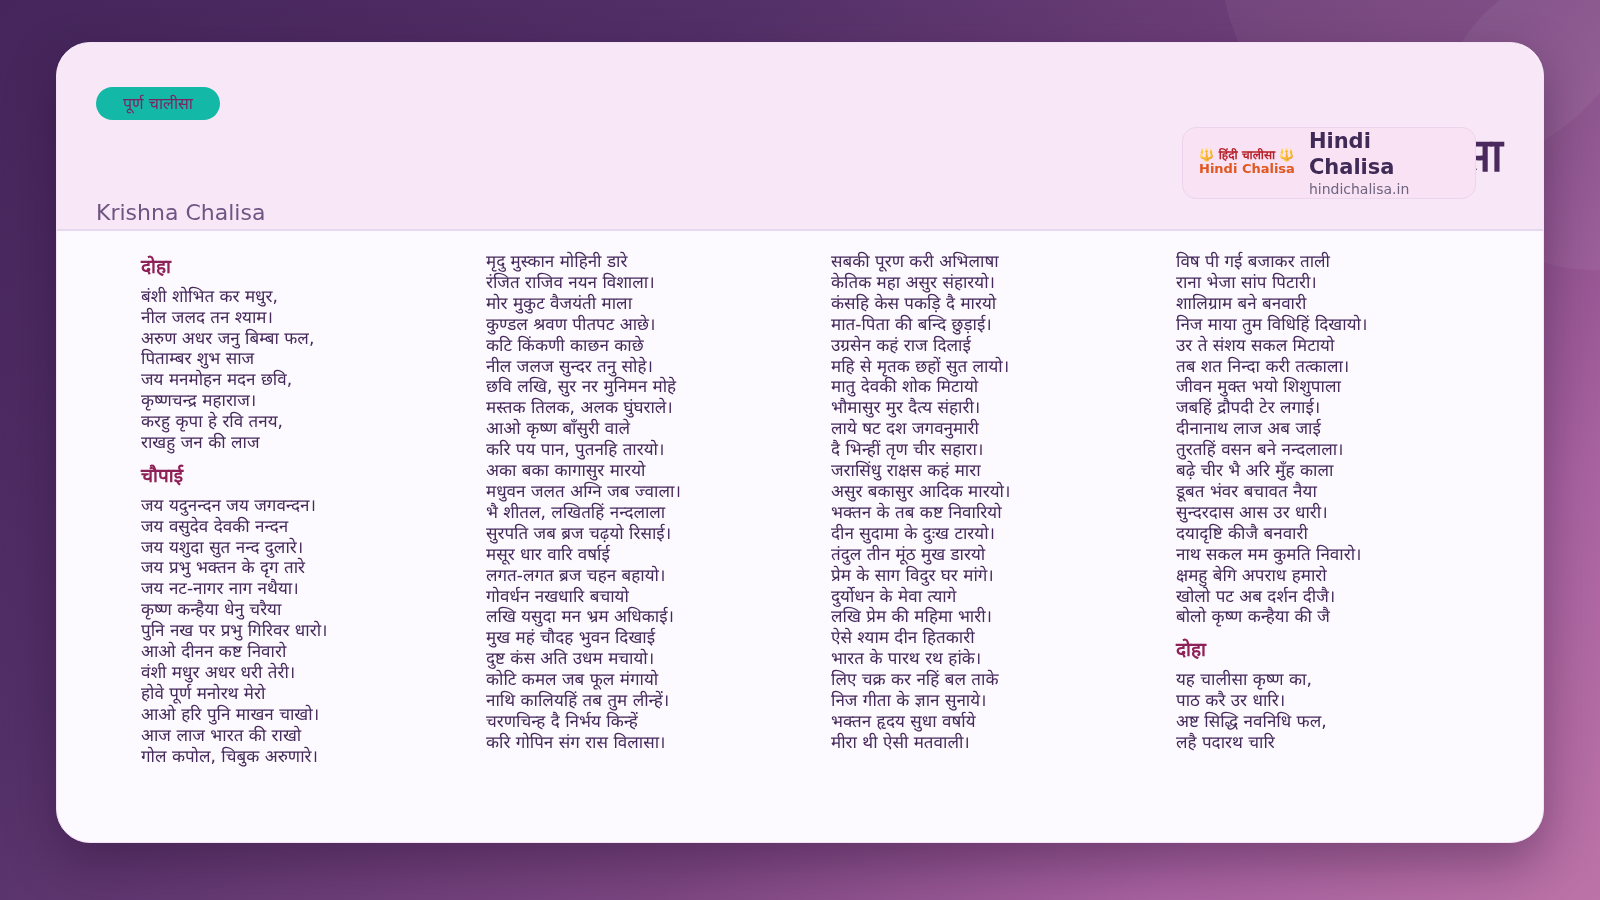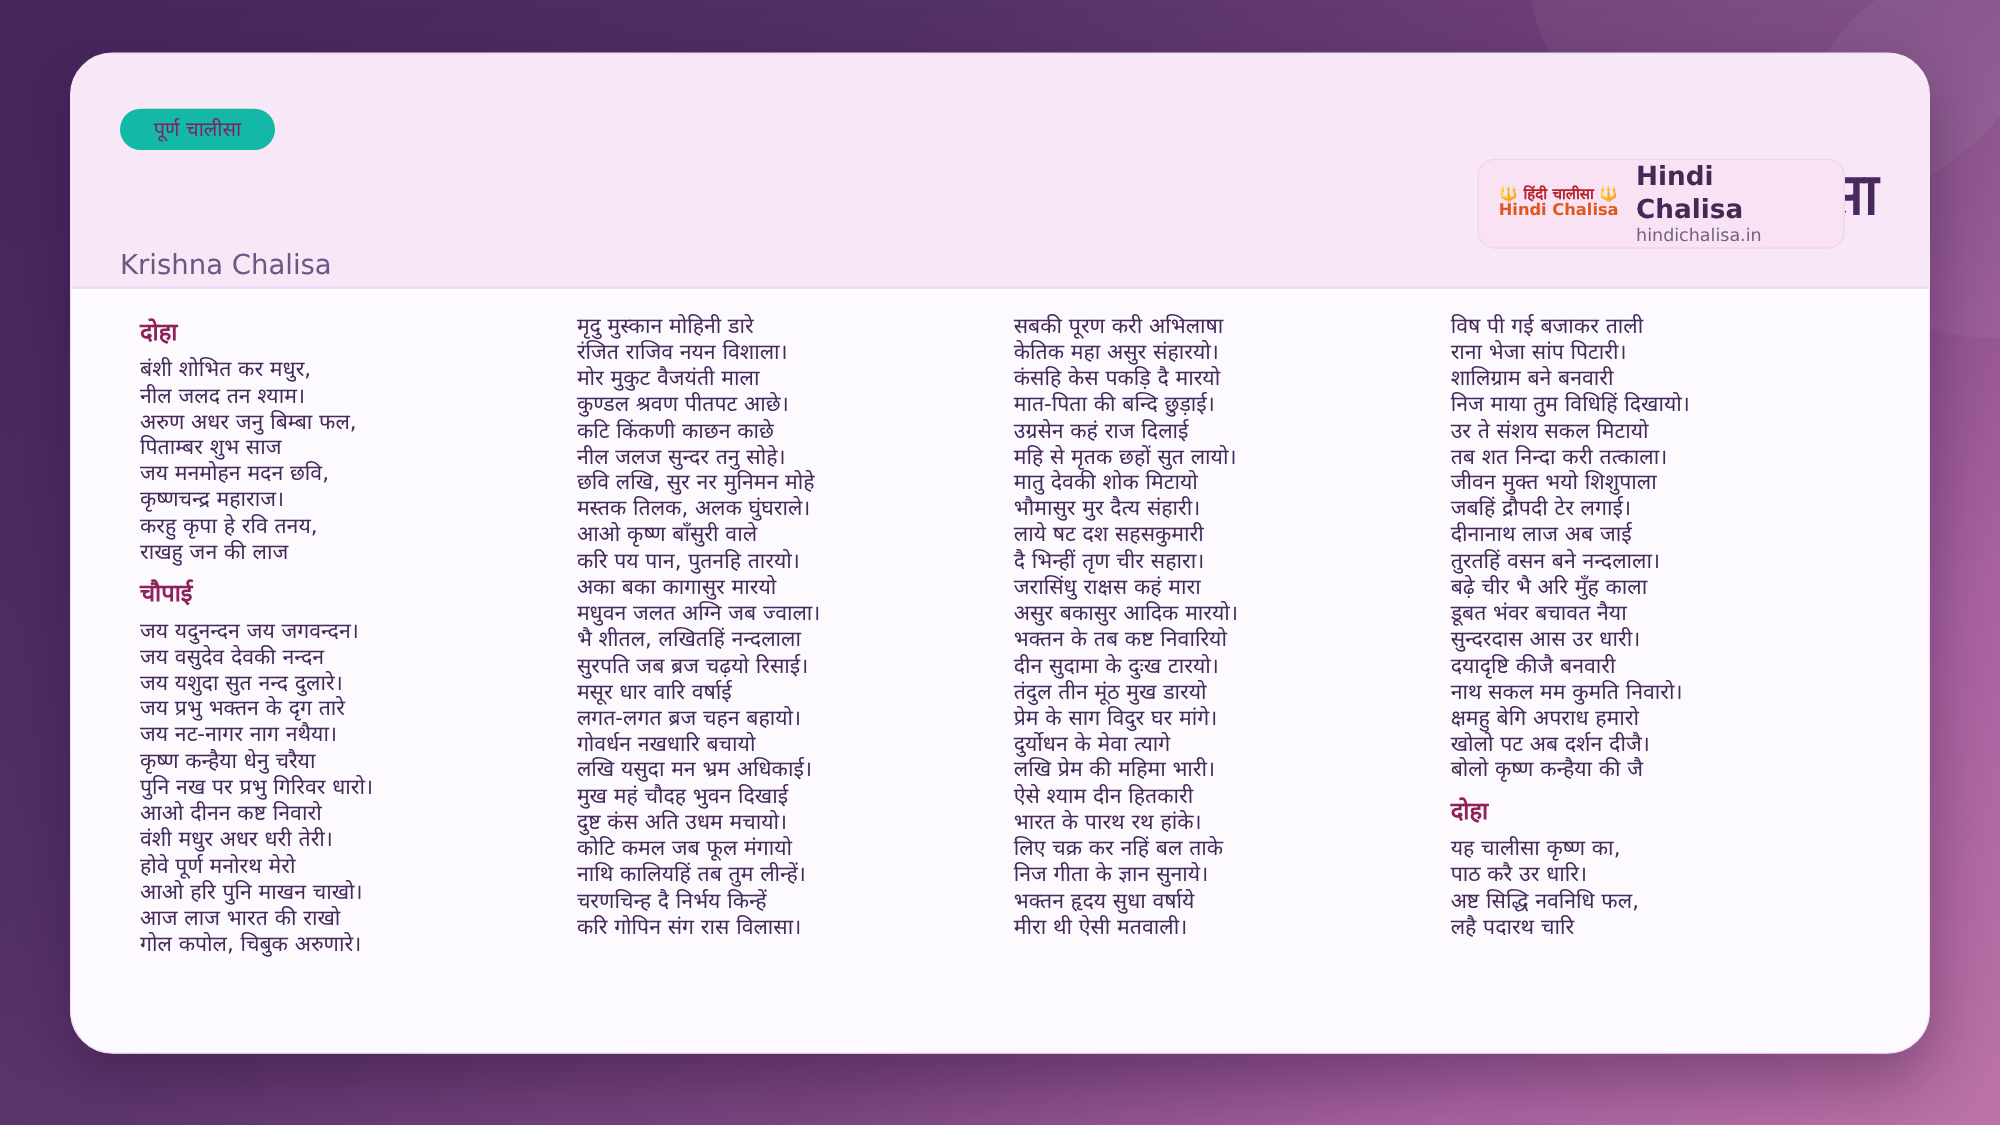--- a/index.html
+++ b/index.html
@@ -73,22 +73,23 @@
   .brand-text { line-height: 1.25; }
   .brand-name { font-size: 21px; font-weight: bold; color: #3f2b56; }
   .brand-domain { font-size: 14px; color: #6f6480; }
 
   .divider { border-top: 2px solid #e6d8ef; }
 
   .columns {
     display: grid;
     grid-template-columns: repeat(4, 1fr);
     column-gap: 22px;
-    padding: 20px 55px 30px;
+    padding: 20px 44px 30px;
     align-items: start;
+    margin-left: 40px;
   }
   .sec-heading {
     font-size: 19px;
     font-weight: bold;
     color: #8e2157;
     margin: 4px 0 7px;
     line-height: 1.25;
   }
   .sec-heading.not-first { margin-top: 11px; }
   .verse-line {
@@ -182,21 +183,21 @@
       </div>
       <div>
         <div class="verse-line">सबकी पूरण करी अभिलाषा</div>
         <div class="verse-line">केतिक महा असुर संहारयो।</div>
         <div class="verse-line">कंसहि केस पकड़ि दै मारयो</div>
         <div class="verse-line">मात-पिता की बन्दि छुड़ाई।</div>
         <div class="verse-line">उग्रसेन कहं राज दिलाई</div>
         <div class="verse-line">महि से मृतक छहों सुत लायो।</div>
         <div class="verse-line">मातु देवकी शोक मिटायो</div>
         <div class="verse-line">भौमासुर मुर दैत्य संहारी।</div>
-        <div class="verse-line">लाये षट दश सहसकुमारी</div>
+        <div class="verse-line">लाये षट दश जगवनुमारी</div>
         <div class="verse-line">दै भिन्हीं तृण चीर सहारा।</div>
         <div class="verse-line">जरासिंधु राक्षस कहं मारा</div>
         <div class="verse-line">असुर बकासुर आदिक मारयो।</div>
         <div class="verse-line">भक्तन के तब कष्ट निवारियो</div>
         <div class="verse-line">दीन सुदामा के दुःख टारयो।</div>
         <div class="verse-line">तंदुल तीन मूंठ मुख डारयो</div>
         <div class="verse-line">प्रेम के साग विदुर घर मांगे।</div>
         <div class="verse-line">दुर्योधन के मेवा त्यागे</div>
         <div class="verse-line">लखि प्रेम की महिमा भारी।</div>
         <div class="verse-line">ऐसे श्याम दीन हितकारी</div>

